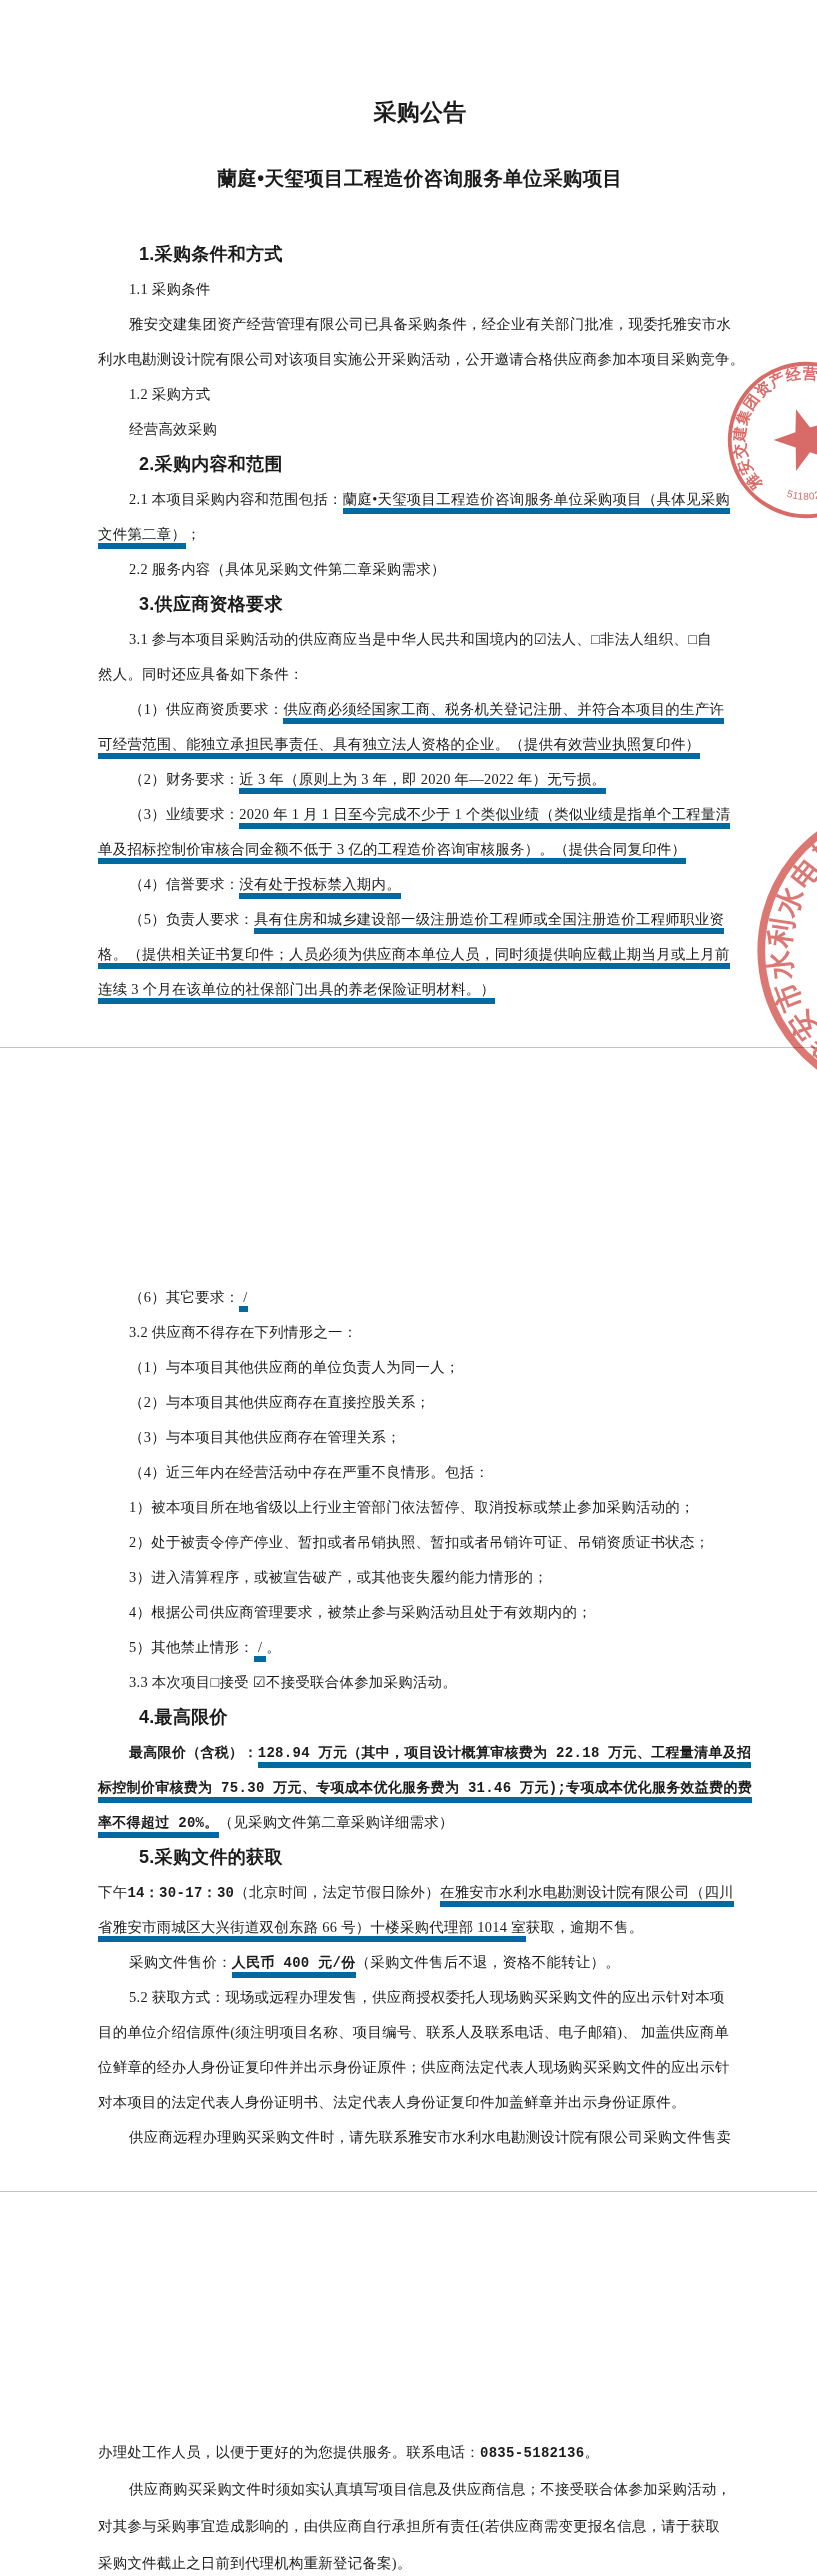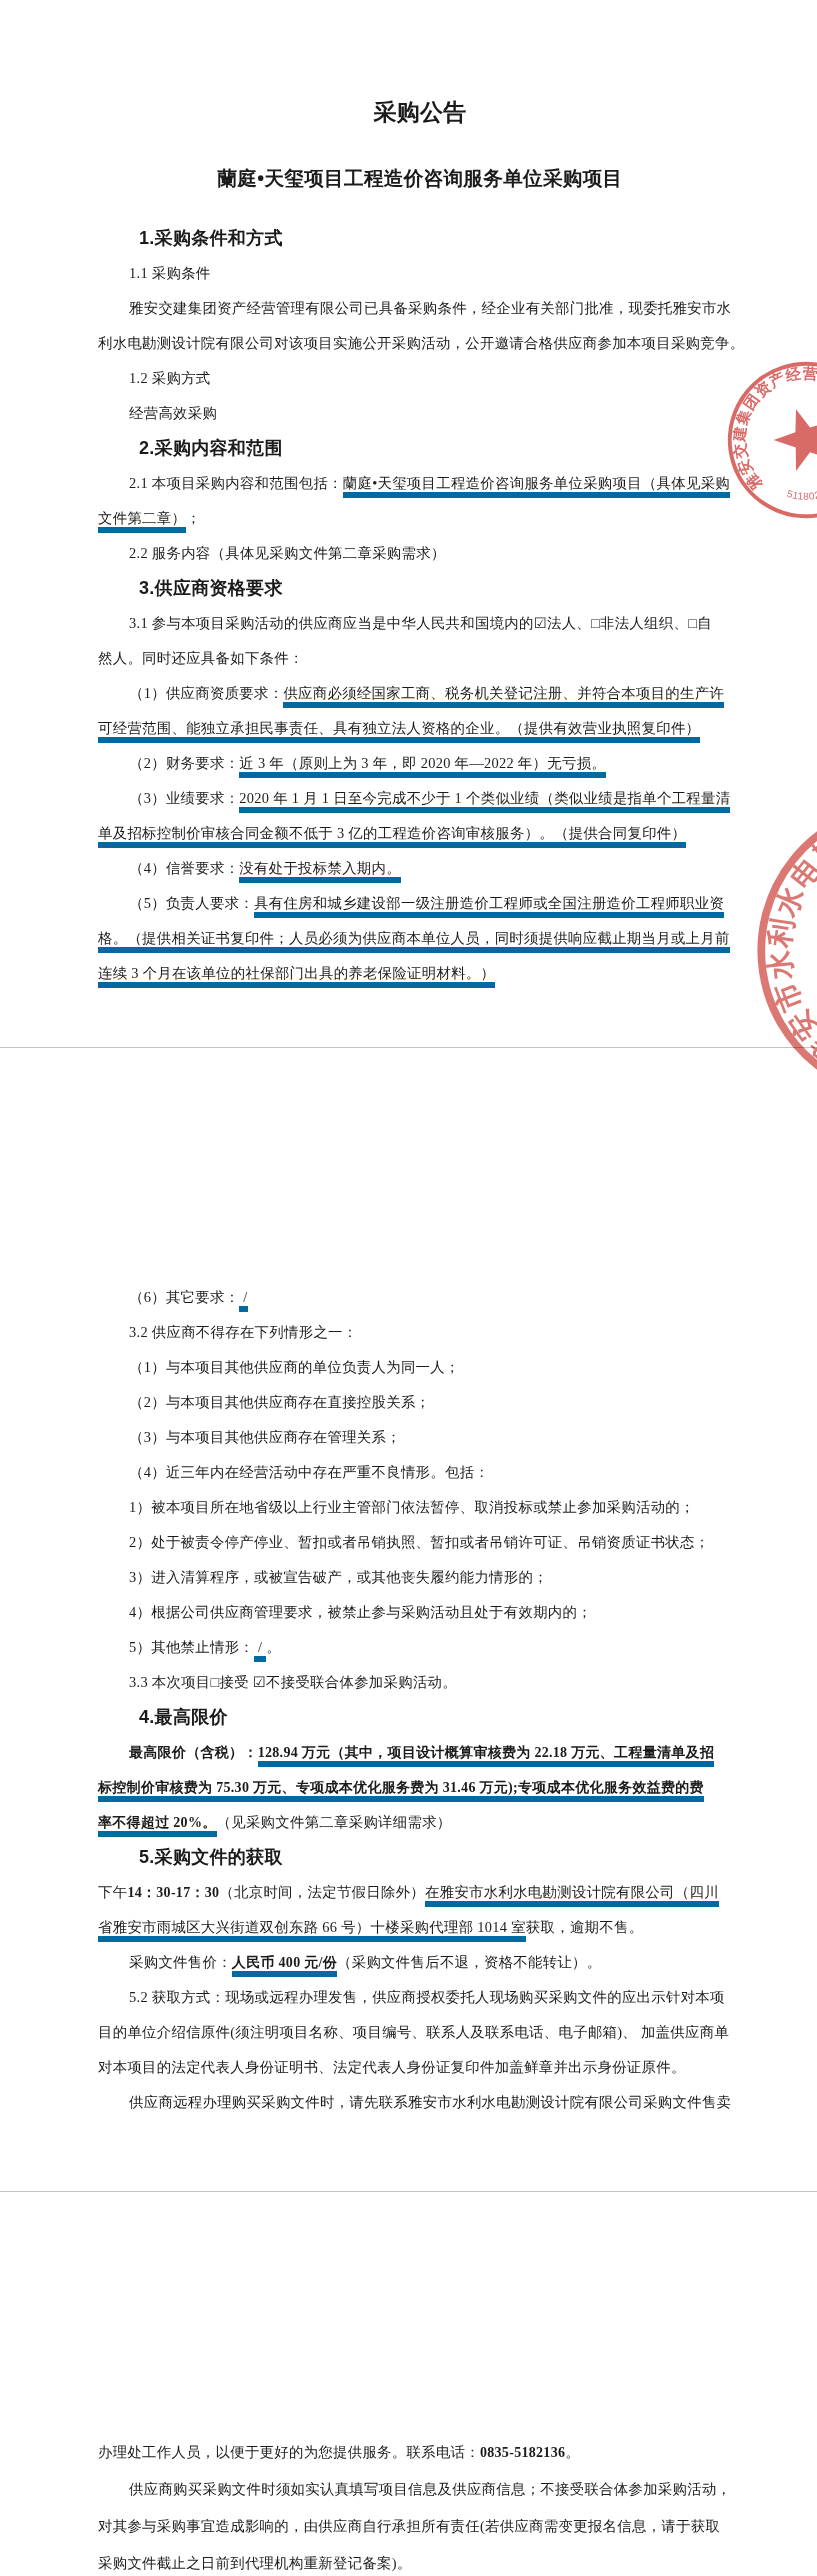--- a/index.html
+++ b/index.html
@@ -9,23 +9,23 @@
   }
   .page{position:relative;box-sizing:border-box;border-bottom:1.5px solid #c2c2c2;overflow:hidden;background:#fff;}
   .page-1{height:1048px;padding:94px 76px 0 98px;}
   .page-2{height:1144px;padding:232px 76px 8px 98px;}
   .page-3{height:1156px;padding:242px 76px 0 98px;}
   .line{height:35px;line-height:35px;font-size:14.4px;white-space:nowrap;padding-left:31px;letter-spacing:0.3px;}
   .page-3 .line{height:37px;line-height:37px;}
   .line.cont{padding-left:0;}
   .line.h{padding-left:41px;font-family:"Liberation Sans",sans-serif;font-weight:bold;font-size:18px;}
   .line.title{padding:0;text-align:center;font-family:"Liberation Sans",sans-serif;font-weight:bold;font-size:23px;height:37px;line-height:37px;margin-bottom:29px;}
-  .line.subtitle{padding:0;text-align:center;font-family:"Liberation Sans",sans-serif;font-weight:bold;font-size:19.6px;height:37px;line-height:37px;margin-bottom:24px;}
+  .line.subtitle{padding:0;text-align:center;font-family:"Liberation Sans",sans-serif;font-weight:bold;font-size:19.6px;height:37px;line-height:37px;margin-bottom:40px;}
   .u{border-bottom:6px solid #0369a1;padding-bottom:0.5px;}
-  .b{font-weight:bold;font-family:Liberation Serif, serif;font-size:14px;}
+  .b{font-weight:bold;font-family:Liberation Mono, monospace;font-size:14px;}
   .stamp{position:absolute;mix-blend-mode:multiply;pointer-events:none;}
   .stamp svg{display:block;width:100%;height:100%;}
 </style>
 </head>
 <body>
 
 <div class="doc">
   <div class="page page-1">
     <div>
         <div class="line title"><span class="">采购公告</span></div>
@@ -71,20 +71,21 @@
         <div class="line h"><span class="">4.最高限价</span></div>
         <div class="line"><span class="b">最高限价（含税）：</span><span class="u b">128.94 万元（其中，项目设计概算审核费为 22.18 万元、工程量清单及招</span></div>
         <div class="line cont"><span class="u b">标控制价审核费为 75.30 万元、专项成本优化服务费为 31.46 万元);专项成本优化服务效益费的费</span></div>
         <div class="line cont"><span class="u b">率不得超过 20%。</span><span class="">（见采购文件第二章采购详细需求）</span></div>
         <div class="line h"><span class="">5.采购文件的获取</span></div>
         <div class="line cont"><span class="">下午</span><span class="b">14：30-17：30</span><span class="">（北京时间，法定节假日除外）</span><span class="u ">在雅安市水利水电勘测设计院有限公司（四川</span></div>
         <div class="line cont"><span class="u ">省雅安市雨城区大兴街道双创东路 66 号）十楼采购代理部 1014 室</span><span class="">获取，逾期不售。</span></div>
         <div class="line"><span class="">采购文件售价：</span><span class="u b">人民币 400 元/份</span><span class="">（采购文件售后不退，资格不能转让）。</span></div>
         <div class="line"><span class="">5.2 获取方式：现场或远程办理发售，供应商授权委托人现场购买采购文件的应出示针对本项</span></div>
         <div class="line cont"><span class="">目的单位介绍信原件(须注明项目名称、项目编号、联系人及联系电话、电子邮箱)、 加盖供应商单</span></div>
+        <div class="line cont"><span class="">位鲜章的经办人身份证复印件并出示身份证原件；供应商法定代表人现场购买采购文件的应出示针</span></div>
         <div class="line cont"><span class="">对本项目的法定代表人身份证明书、法定代表人身份证复印件加盖鲜章并出示身份证原件。</span></div>
         <div class="line"><span class="">供应商远程办理购买采购文件时，请先联系雅安市水利水电勘测设计院有限公司采购文件售卖</span></div>
       </div>
   </div>
   <div class="page page-3">
     <div>
         <div class="line cont"><span class="">办理处工作人员，以便于更好的为您提供服务。联系电话：</span><span class="b">0835-5182136</span><span class="">。</span></div>
         <div class="line"><span class="">供应商购买采购文件时须如实认真填写项目信息及供应商信息；不接受联合体参加采购活动，</span></div>
         <div class="line cont"><span class="">对其参与采购事宜造成影响的，由供应商自行承担所有责任(若供应商需变更报名信息，请于获取</span></div>
         <div class="line cont"><span class="">采购文件截止之日前到代理机构重新登记备案)。</span></div>

